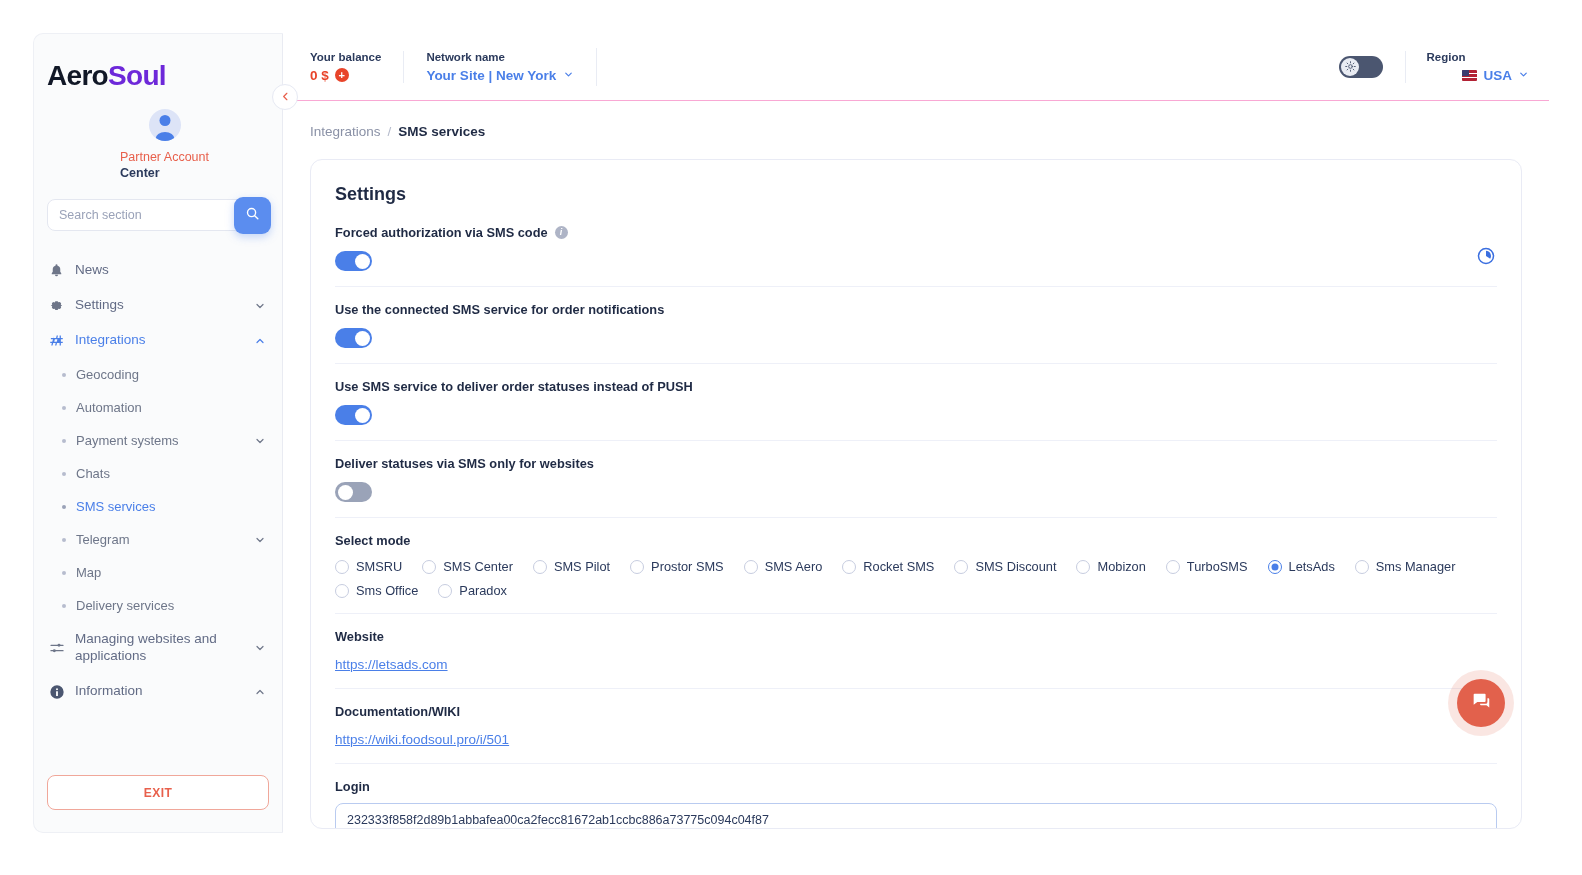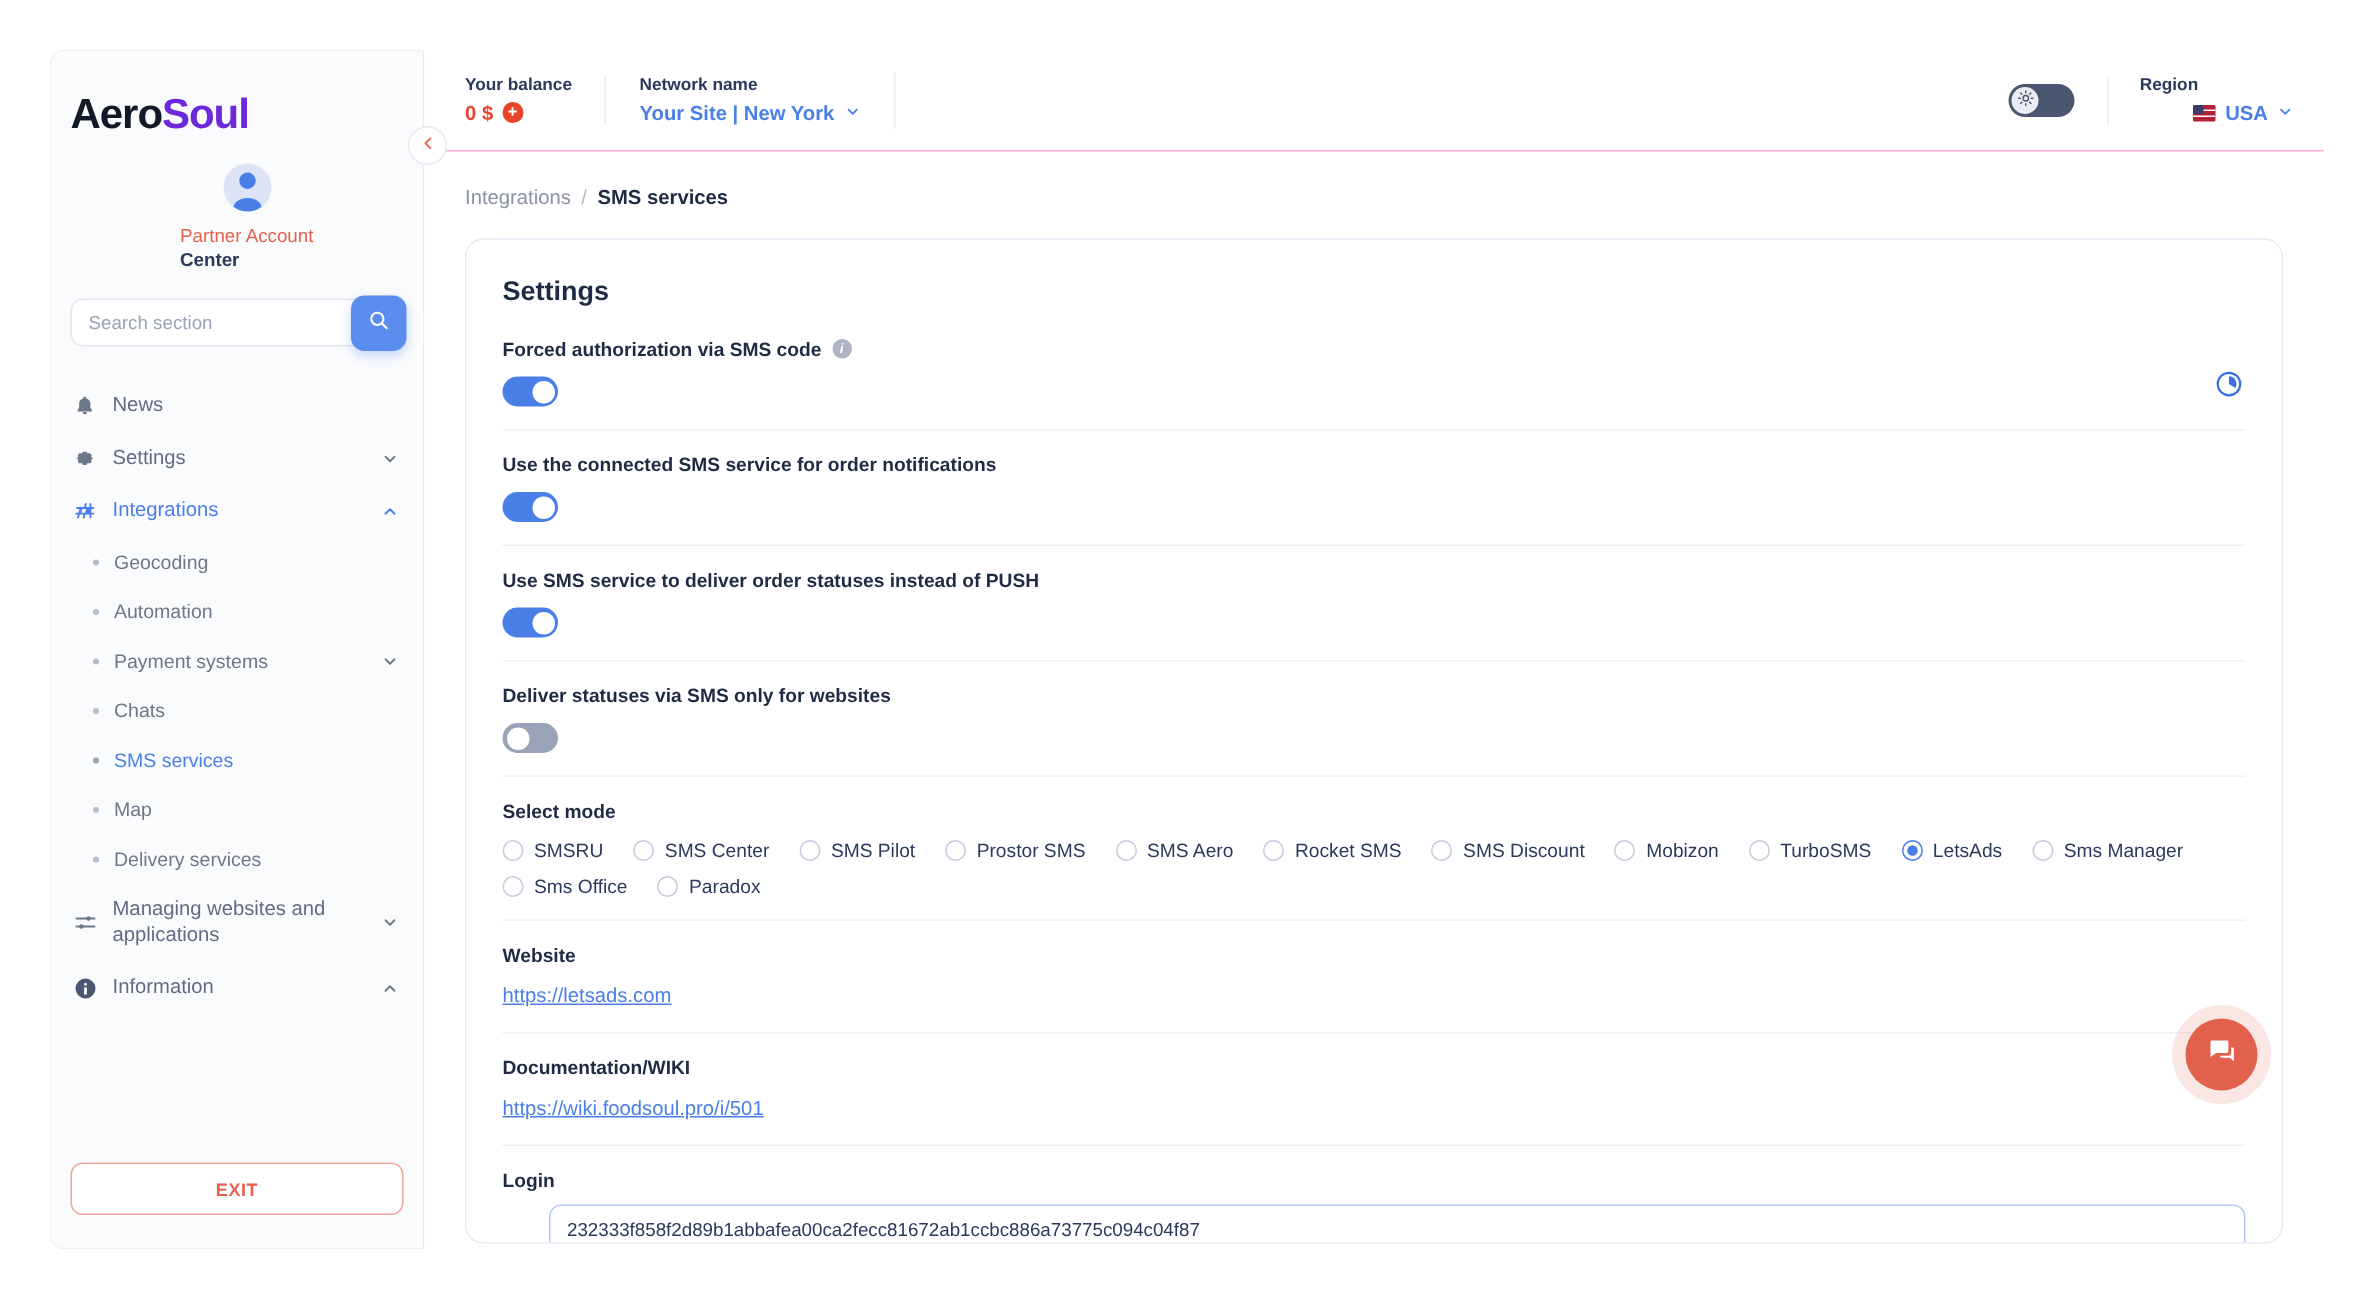--- a/index.html
+++ b/index.html
@@ -171,21 +171,21 @@
     width: 7px; height: 7px; border-radius:50%; background:#4a7fe8;
   }
   .link-val { font-size: 13.5px; color: #4a7fe8; text-decoration: underline; cursor: pointer; }
 
   .field-label { font-size: 12.8px; font-weight: 700; color: #1f2a44; margin-bottom: 9px; }
   .text-input {
     width: 100%; height: 34px; border: 1px solid #b9cbf0; border-radius: 8px;
     background: #fff; font-family: inherit; font-size: 12.5px; color: #2b3a5c;
     padding: 0 34px 0 11px; outline: none;
   }
-  .input-wrap { position: relative; margin-left: 31px; }
+  .input-wrap { position: relative; }
 
   .fab {
     position: absolute; right: 44px; bottom: 106px;
     width: 48px; height: 48px; border-radius: 50%;
     background: #e2614c; display: flex; align-items: center; justify-content: center;
     box-shadow: 0 0 0 9px rgba(226,97,76,0.16); cursor: pointer; z-index: 20;
   }
 </style>
 </head>
 <body>
@@ -279,20 +279,29 @@
       <div class="sub-item">
         <span class="dot"></span>
         <span class="lbl">Chats</span>
       </div>
 
       <div class="sub-item active">
         <span class="dot"></span>
         <span class="lbl">SMS services</span>
       </div>
 
+      <div class="sub-item">
+        <span class="dot"></span>
+        <span class="lbl">Telegram</span>
+        <span class="chev">
+          <svg width="12" height="12" viewBox="0 0 24 24" fill="none" stroke="#6e7689" stroke-width="2.4" stroke-linecap="round" stroke-linejoin="round">
+              <polyline points="6 9 12 15 18 9"></polyline>
+            </svg>
+        </span>
+      </div>
 
       <div class="sub-item">
         <span class="dot"></span>
         <span class="lbl">Map</span>
       </div>
 
       <div class="sub-item">
         <span class="dot"></span>
         <span class="lbl">Delivery services</span>
       </div>

